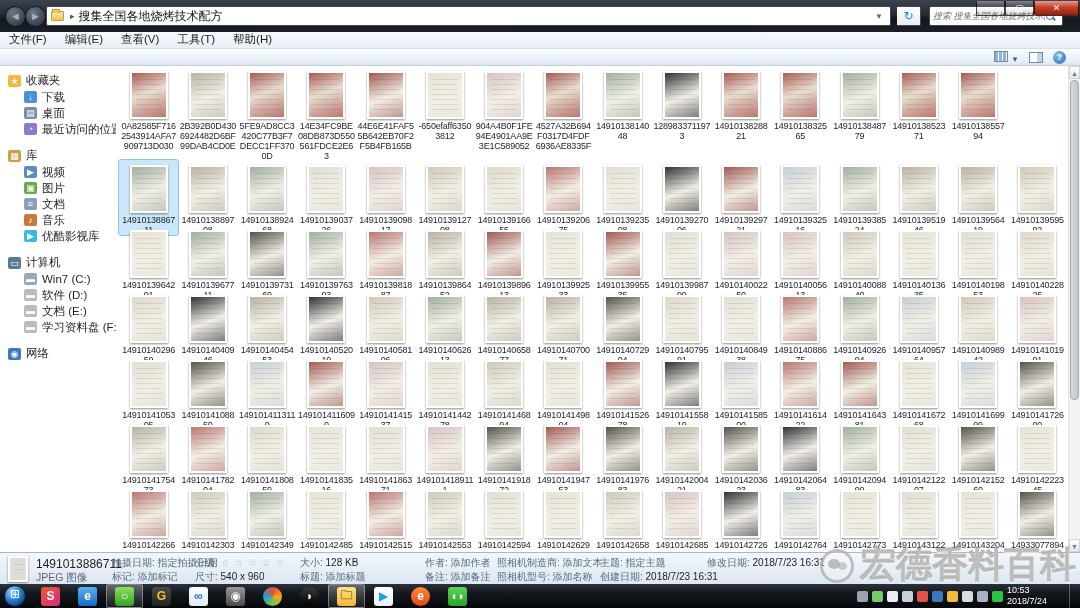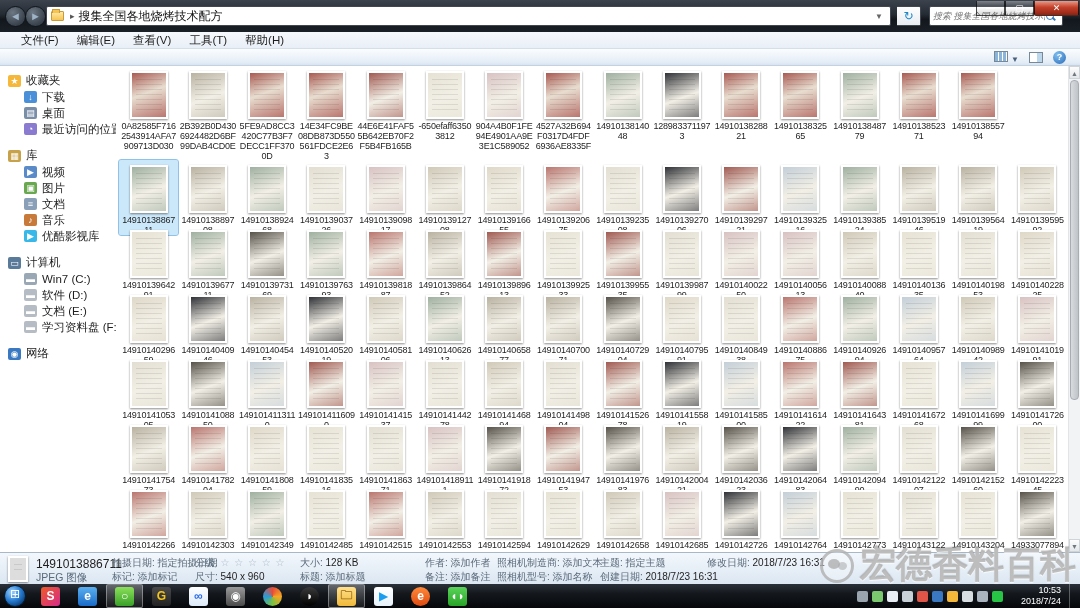--- a/index.html
+++ b/index.html
@@ -26,21 +26,21 @@
   .addr-drop { margin-left:auto; color:#666; font-size:8px; padding:0 3px; }
   .refresh { position:absolute; left:897px; top:6px; width:24px; height:20px; border:1px solid #41474f; border-left:none; border-radius:0 2px 2px 0; background:linear-gradient(#fdfdfd,#e8edf2); color:#1c86c8; text-align:center; line-height:18px; font-size:12px; }
   .searchbox { position:absolute; left:929px; top:6px; width:134px; height:20px; background:#fff; border:1px solid #41474f; border-radius:2px; display:flex; align-items:center; padding:0 3px; }
   .searchbox input { border:none; outline:none; width:112px; font-size:9px; font-style:italic; color:#888; font-family:inherit; background:transparent; }
   .mag { width:9px; height:9px; position:relative; margin-left:1px; }
   .mag:before { content:""; position:absolute; left:0; top:0; width:6px; height:6px; border:1.5px solid #3a7ab8; border-radius:50%; }
   .mag:after { content:""; position:absolute; left:6px; top:6px; width:4px; height:1.5px; background:#3a7ab8; transform:rotate(45deg); }
 
   
   .menubar { position:absolute; left:0; top:32px; width:1080px; height:17px;
-    background:linear-gradient(#f6f9fc,#e9eff7); border-bottom:1px solid #d5dfe9; display:flex; align-items:center; padding-left:12px; }
+    background:linear-gradient(#f6f9fc,#e9eff7); border-bottom:1px solid #d5dfe9; display:flex; align-items:flex-start; padding-left:0; }
   .menuitem { padding:0 9px; font-size:11.5px; color:#1e1e1e; }
   .toolbar { position:absolute; left:0; top:49px; width:1080px; height:17px;
     background:linear-gradient(#fbfdfe,#e3ecf6 85%,#d8e4f0); border-bottom:1px solid #c3d2e0; display:flex; align-items:center; padding-left:6px; }
   .toolbtn { padding:0 10px; font-size:11.5px; color:#1e395e; white-space:nowrap; }
   .toolbtn .car { font-size:8px; color:#4a617e; margin-left:3px; }
   .tb-pic { display:inline-block; width:12px; height:10px; background:linear-gradient(135deg,#7fb2e0 50%,#a8d08a 50%); border:1px solid #678; vertical-align:-1px; margin-right:3px; }
   .tool-right { margin-left:auto; display:flex; align-items:center; margin-right:14px; gap:10px; }
   .views-ico { display:inline-block; width:14px; height:11px; background:
      repeating-linear-gradient(90deg,#8ab4d8 0 3px,#fff 3px 4px); border:1px solid #789; }
   .pane-ico { display:inline-block; width:14px; height:11px; border:1px solid #789; background:linear-gradient(90deg,#fff 60%,#bcd6ec 60%); }
@@ -88,21 +88,21 @@
     background:linear-gradient(#2b3139,#14181d 40%,#05070a); z-index:30; display:flex; align-items:center; }
   .orb { width:22px; height:22px; border-radius:50%; margin:0 6px 0 4px;
     background:radial-gradient(circle at 35% 30%,#9fd4ff,#2a7fd4 45%,#0a3f7a 80%); border:1px solid #061c33; position:relative; flex:none; }
   .orb:after { content:"⊞"; position:absolute; left:0; right:0; top:1px; text-align:center; color:#fff; font-size:12px; }
   .tbtn { width:37px; height:24px; display:flex; align-items:center; justify-content:center; flex:none; }
   .tbtn.active { background:linear-gradient(rgba(255,255,255,.28),rgba(255,255,255,.08)); border:1px solid rgba(255,255,255,.35); border-radius:2px; }
   .ticon { width:19px; height:19px; border-radius:3px; display:flex; align-items:center; justify-content:center;
     color:#fff; font-size:12px; font-weight:bold; }
   .tray { margin-left:auto; display:flex; align-items:center; gap:4px; padding-right:4px; }
   .trayico { width:11px; height:11px; border-radius:2px; flex:none; }
-  .clock { color:#fff; font-size:9px; text-align:right; line-height:11px; width:54px; }
+  .clock { color:#fff; font-size:9px; text-align:left; line-height:11px; width:54px; }
   .desk-sliver { width:7px; height:24px; border-left:1px solid rgba(255,255,255,.3); margin-left:4px; }
 
   
   .watermark { position:absolute; right:4px; top:541px; z-index:40; display:flex; align-items:center; pointer-events:none; }
   .wm-logo { width:34px; height:34px; border-radius:50%; border:3px solid rgba(170,170,170,.75); position:relative; margin-right:6px; background:rgba(255,255,255,.25); }
   .wm-logo:before { content:""; position:absolute; left:5px; top:7px; width:12px; height:10px; border-radius:50%; background:rgba(170,170,170,.75); }
   .wm-logo:after { content:""; position:absolute; right:4px; top:10px; width:9px; height:8px; border-radius:50%; background:rgba(170,170,170,.55); }
   .wm-text { font-size:36px; font-weight:bold; color:rgba(175,175,175,.8);
     text-shadow:0 1px 1px rgba(255,255,255,.85), 0 -1px 1px rgba(90,90,90,.35); white-space:nowrap; }
 </style>

